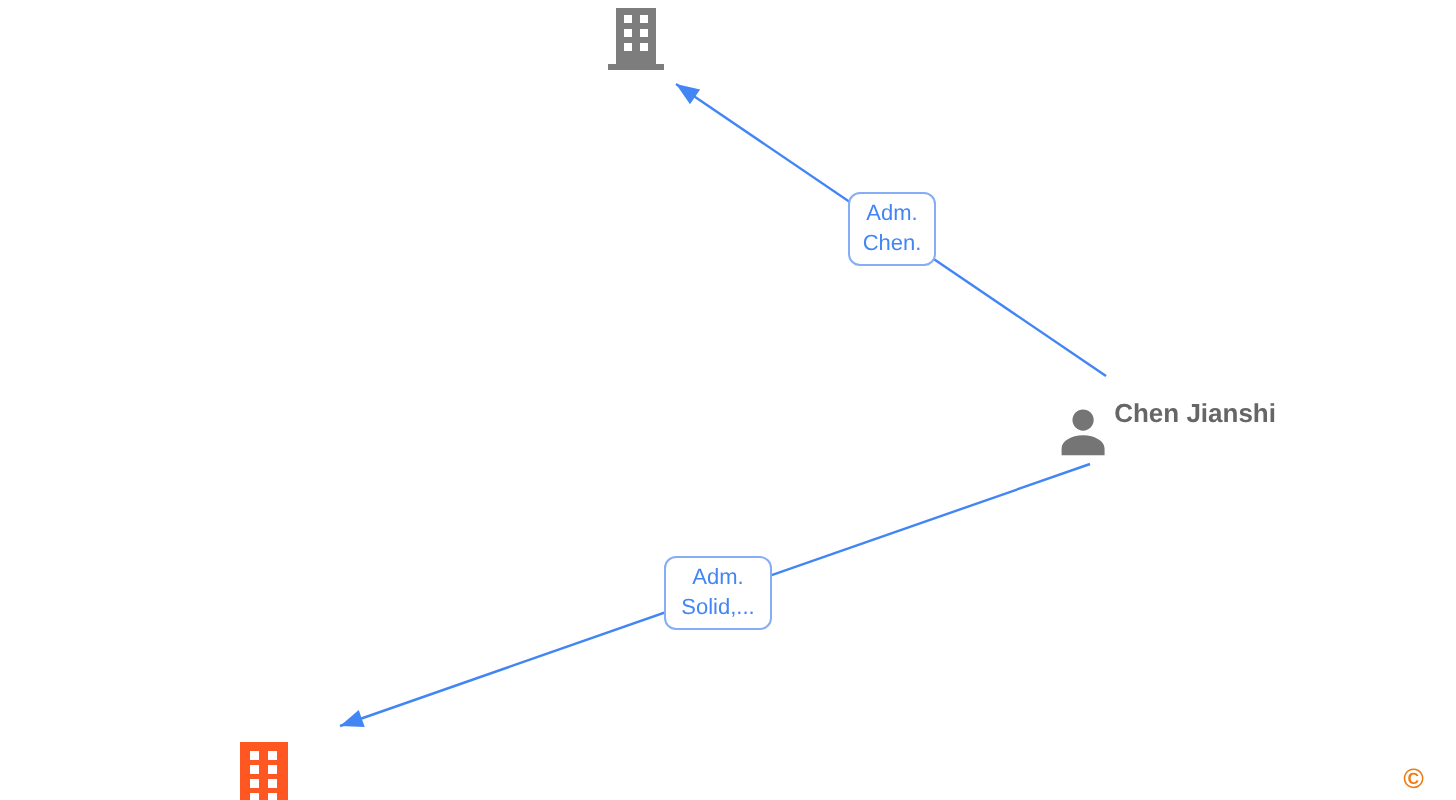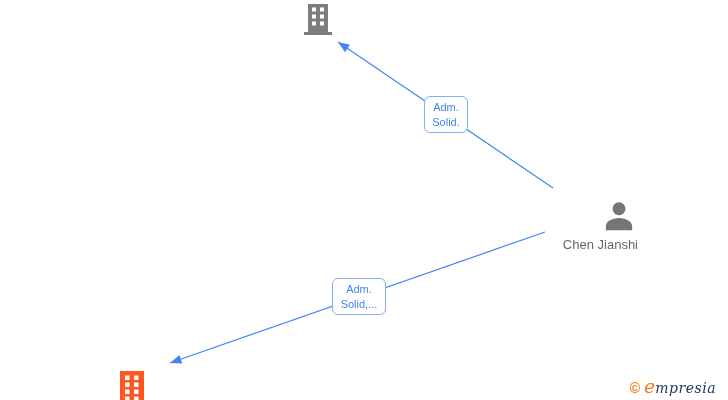--- a/index.html
+++ b/index.html
@@ -16,22 +16,23 @@
 
   .edges-layer {
     position: absolute;
     left: 0; top: 0;
     width: 728px; height: 400px;
   }
 
   .node {
     position: absolute;
     display: flex;
-    flex-direction: column;
-    align-items: flex-end;
+    flex-direction: row;
+    align-items: flex-start;
+    font-weight: bold;
   }
 
   .node-company-top { left: 303px; top: 4px; }
   .node-person      { left: 526px; top: 197px; width: 112px; }
   .node-company-bottom { left: 120px; top: 371px; }
 
   .person-label {
     margin-top: 2px;
     font-size: 13px;
     color: #666666;
@@ -108,21 +109,21 @@
         <rect x="9" y="10.5" width="4" height="4"></rect>
         <rect x="17" y="10.5" width="4" height="4"></rect>
         <rect x="9" y="17.5" width="4" height="4"></rect>
         <rect x="17" y="17.5" width="4" height="4"></rect>
       </g>
     </svg>
   </div>
 
   <div class="edge-label edge-label-solid">
     <span>Adm.</span>
-    <span>Solid.</span>
+    <span>Chen.</span>
   </div>
 
   <div class="node node-person">
     <svg width="38" height="38" viewBox="0 0 24 24" fill="#757575">
       <circle cx="12" cy="7.4" r="4.1"></circle>
       <path d="M12 13.3c-4.6 0-8.3 2.3-8.3 5.1V21h16.6v-2.6c0-2.8-3.7-5.1-8.3-5.1z"></path>
     </svg>
     <div class="person-label">Chen Jianshi</div>
   </div>
 
@@ -142,16 +143,15 @@
         <rect x="5" y="18.5" width="4.5" height="4.5"></rect>
         <rect x="14" y="18.5" width="4.5" height="4.5"></rect>
         <rect x="5" y="25.5" width="4.5" height="4.5"></rect>
         <rect x="14" y="25.5" width="4.5" height="4.5"></rect>
       </g>
     </svg>
   </div>
 
   <div class="watermark">
     <span class="copy">©</span>
-    <span class="brand"><span class="brand-first">e</span><span class="brand-rest">mpresia</span></span>
   </div>
 
 </div>
 
 </body></html>

